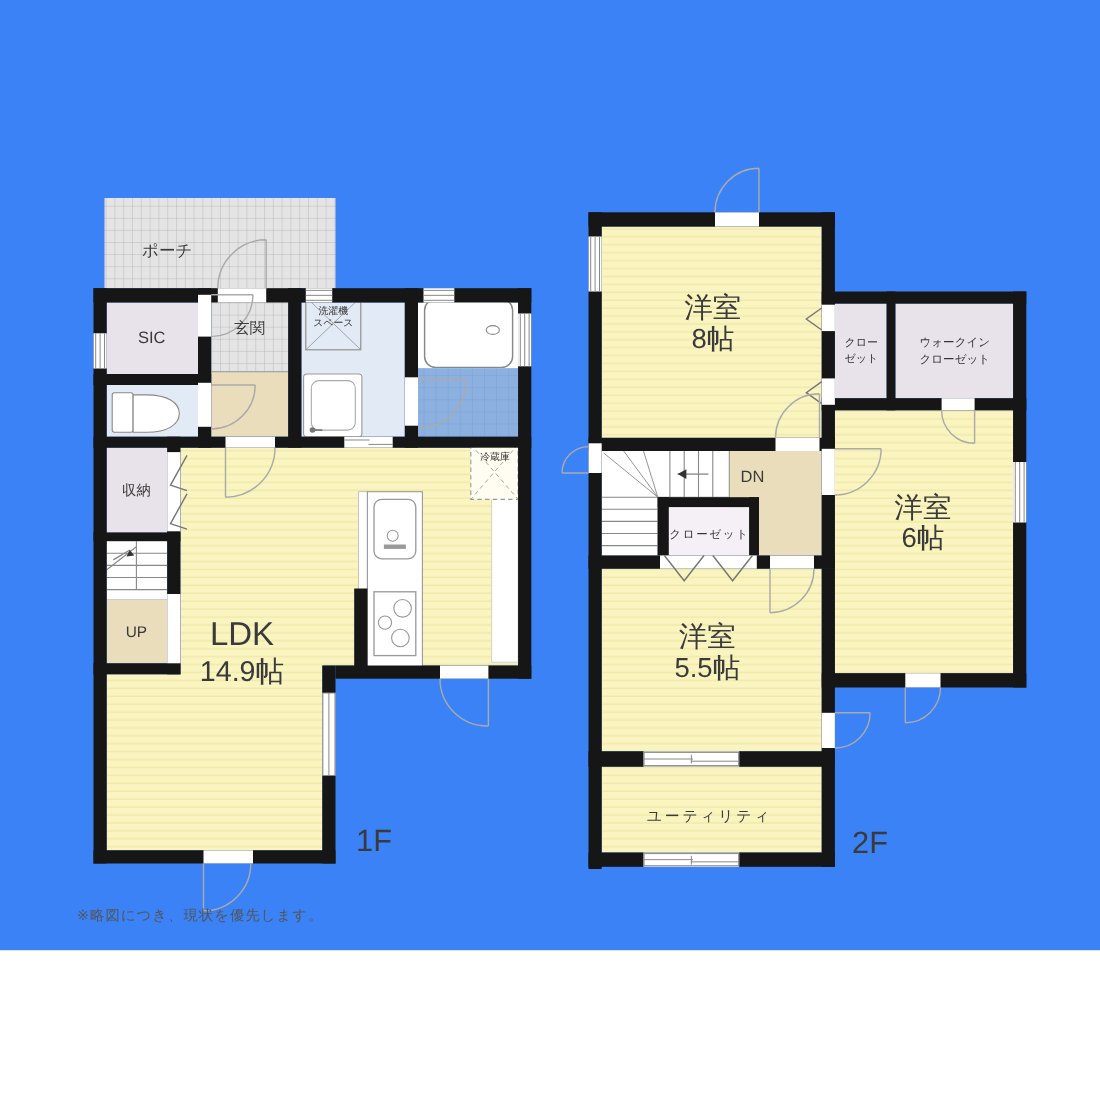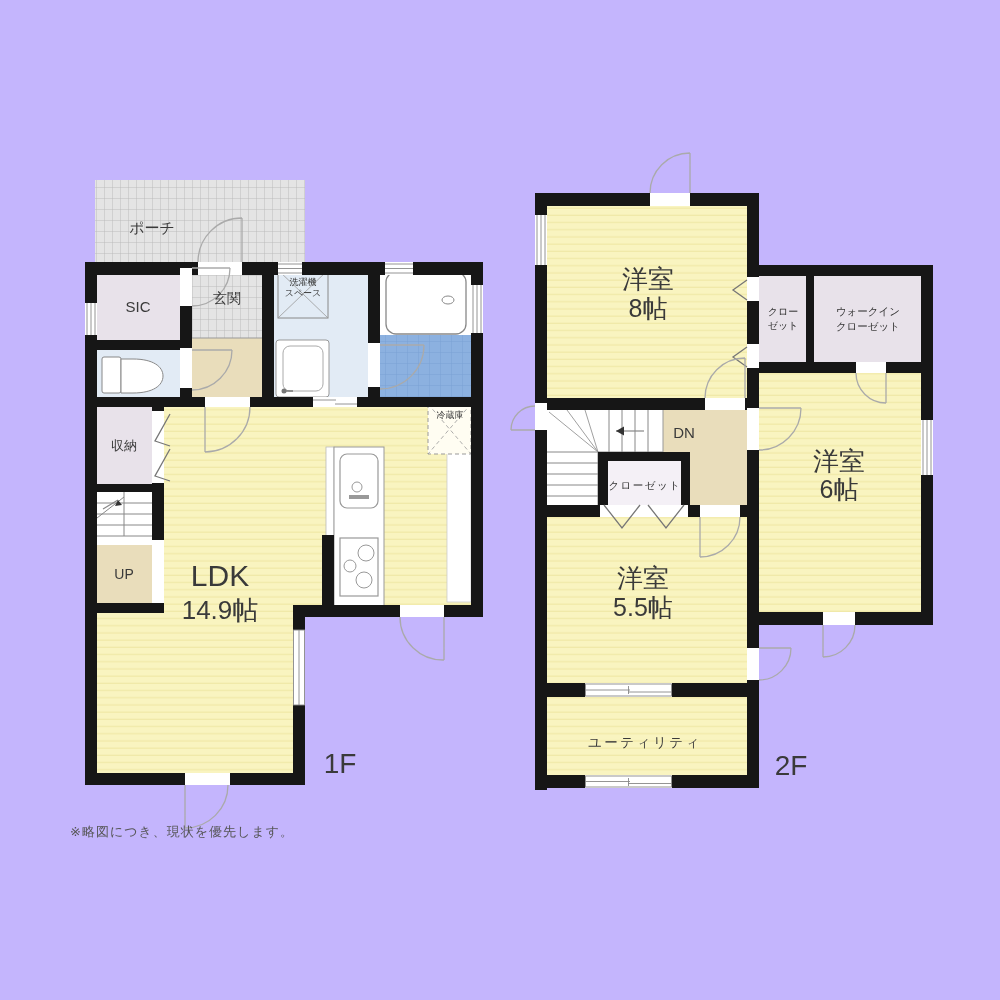--- a/index.html
+++ b/index.html
@@ -1,16 +1,16 @@
 <!DOCTYPE html>
 <html><head>
 <meta charset="utf-8">
 <style>
   html,body{margin:0;padding:0;background:#ffffff;}
-  .canvas{width:1000px;height:1000px;position:relative;background:#c4b5fd;}
+  .canvas{width:1000px;height:864px;position:relative;background:#3b82f6;}
   svg{display:block;font-family:"Liberation Sans","DejaVu Sans",sans-serif;}
   text{fill:#3a3a3a;}
   .small{fill:#333;}
   .note{fill:#555;letter-spacing:1px;}
   .roomL{font-weight:400;}
 </style>
 </head>
 <body>
 
 <div class="canvas">

